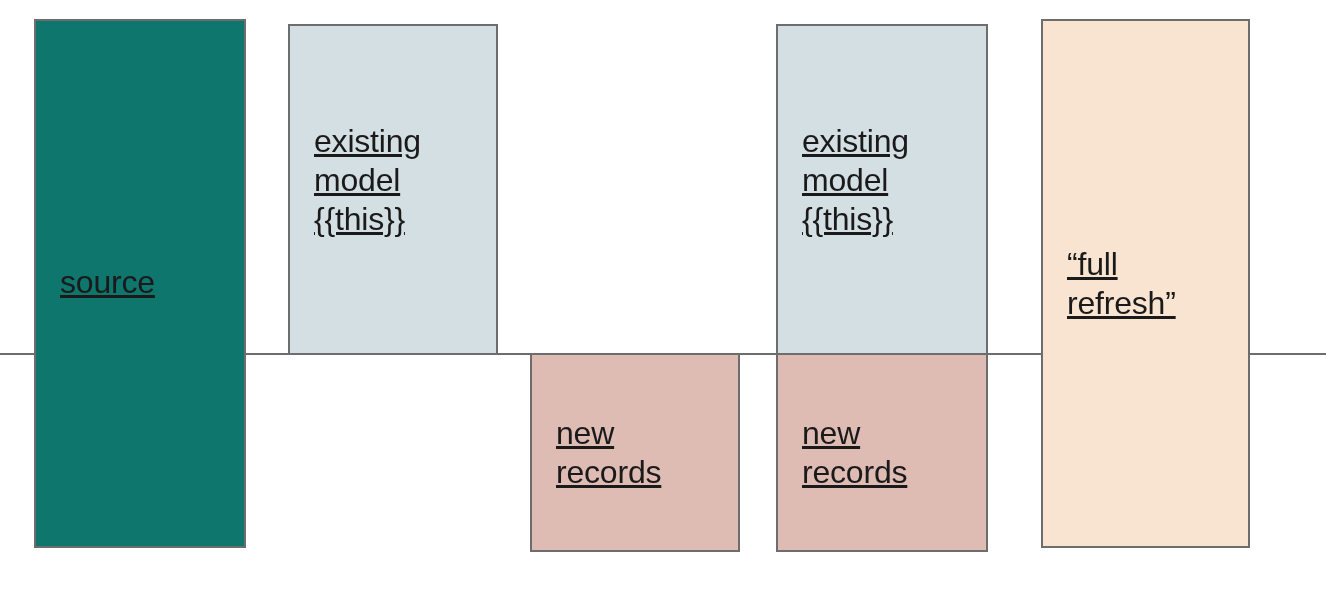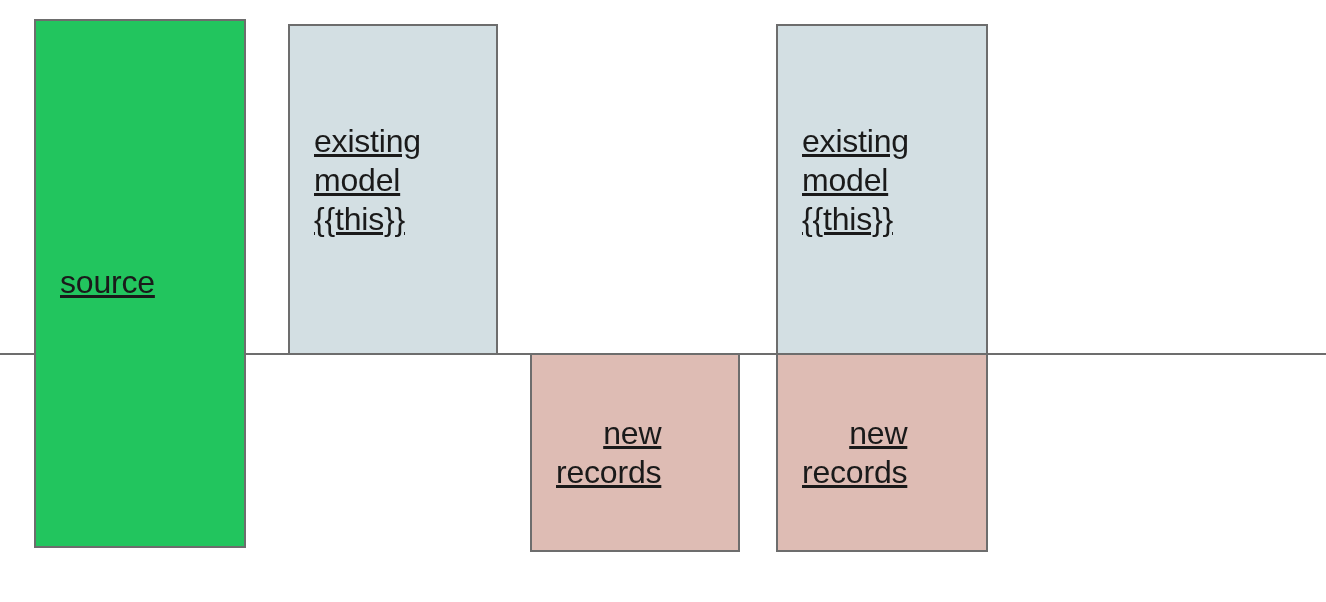--- a/index.html
+++ b/index.html
@@ -38,33 +38,33 @@
     line-height: 1.21;
     color: #1a1a1a;
     white-space: pre-line;
     text-align: left;
     padding-left: 24px;
     padding-right: 10px;
     letter-spacing: -0.2px;
     text-decoration: underline;
   }
   
-  #box-source      { left: 34px;   top: 19px;  width: 212px; height: 529px; background: #22c55e; }
+  #box-source      { left: 34px;   top: 19px;  width: 212px; height: 529px; background: #0f766e; }
   #box-existing-1  { left: 288px;  top: 24px;  width: 210px; height: 331px; background: #d3dfe3; }
   #box-new-1       { left: 530px;  top: 353px; width: 210px; height: 199px; background: #debcb4; }
   #box-existing-2  { left: 776px;  top: 24px;  width: 212px; height: 331px; background: #d3dfe3; }
   #box-new-2       { left: 776px;  top: 353px; width: 212px; height: 199px; background: #debcb4; }
   #box-full-refresh{ left: 1041px; top: 19px;  width: 209px; height: 529px; background: #f8e4d0; }
 
   
   #box-existing-1 .box-label,
   #box-existing-2 .box-label { margin-top: -18px; }
   #box-full-refresh .box-label { margin-top: 0px; }
   #box-new-1 .box-label,
-  #box-new-2 .box-label { margin-top: 0px; text-align: right; }
+  #box-new-2 .box-label { margin-top: 0px; }
   #box-source .box-label { margin-top: -3px; }
 </style>
 </head>
 <body>
 
 <div id="canvas">
 
   <div class="axis-line" style="top:353px;"></div>
 
   <div class="box" id="box-source">
@@ -86,14 +86,18 @@
     <div class="box-label">existing
 model
 {{this}}</div>
   </div>
 
   <div class="box" id="box-new-2">
     <div class="box-label">new
 records</div>
   </div>
 
+  <div class="box" id="box-full-refresh">
+    <div class="box-label">“full
+refresh”</div>
+  </div>
 
 </div>
 
 </body></html>

